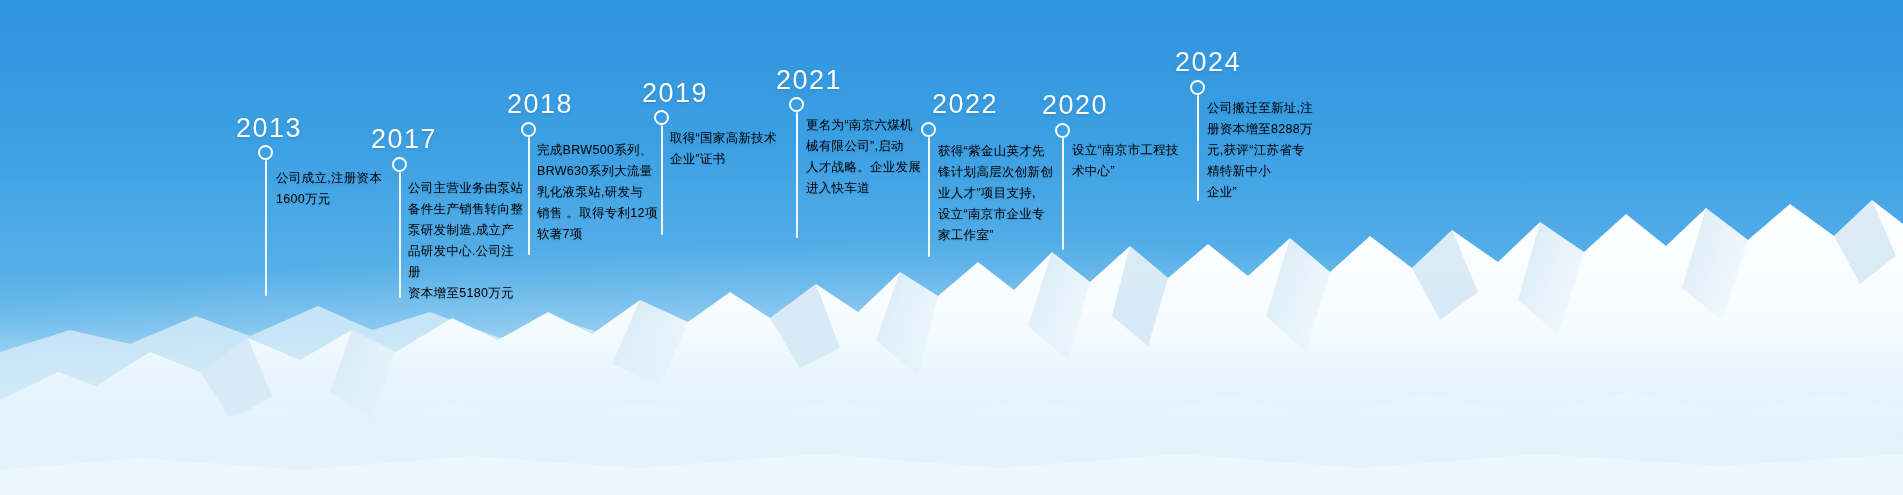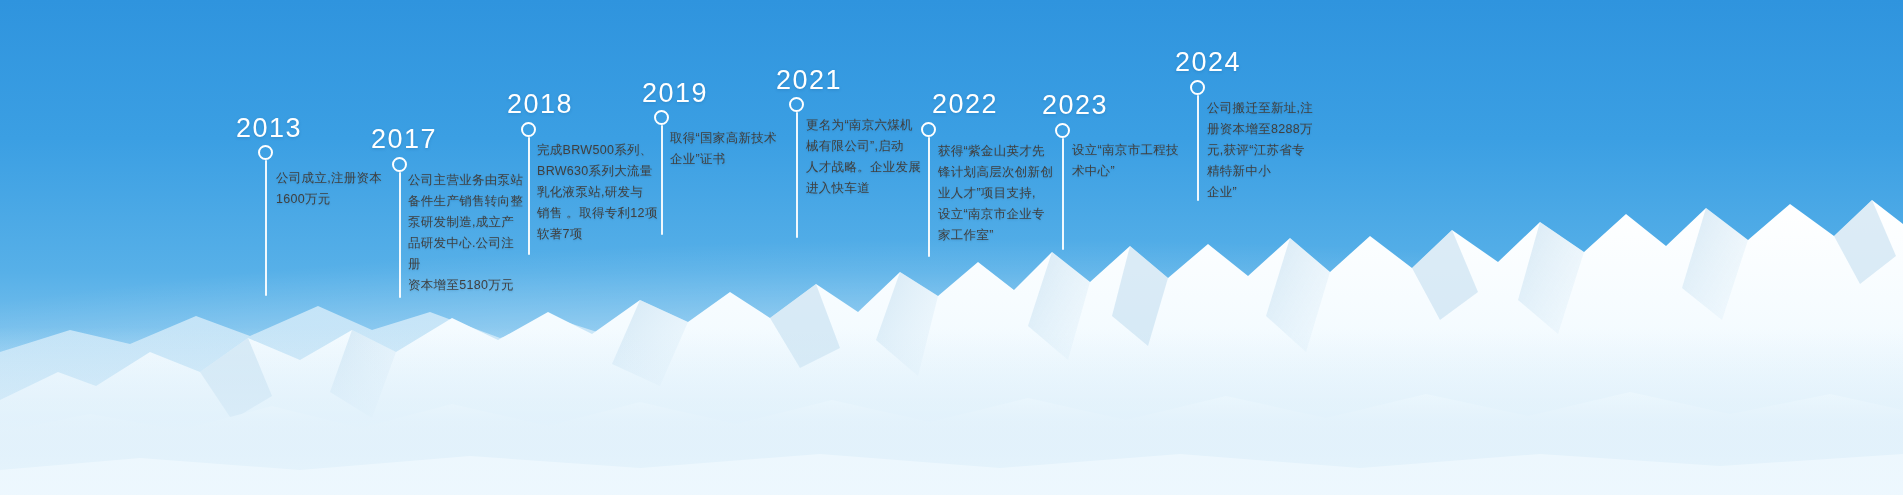--- a/index.html
+++ b/index.html
@@ -46,21 +46,21 @@
     box-sizing:border-box;
     background:transparent;
   }
   .stem{
     position:absolute;left:6.5px;top:15px;
     width:2px;background:rgba(255,255,255,.92);
     border-radius:1px;
   }
   .desc{
     position:absolute;
-    color:#404040;
+    color:#000000;
     font-size:12.5px;
     line-height:21px;
     letter-spacing:.3px;
     text-shadow:0 1px 2px rgba(20,80,130,.22);
     white-space:pre-wrap;
   }
 </style>
 </head>
 <body>
 
@@ -140,21 +140,21 @@
       <div class="desc" style="left:276px;top:168px;width:150px;">公司成立,注册资本
 1600万元</div>
     </div>
 
     <div class="node">
       <div class="year" style="left:371px;top:124px;">2017</div>
       <div class="pin" style="left:392px;top:157px;">
         <div class="circle"></div>
         <div class="stem" style="height:126px;"></div>
       </div>
-      <div class="desc" style="left:408px;top:170px;width:118px;">公司主营业务由泵站
+      <div class="desc" style="left:408px;top:178px;width:118px;">公司主营业务由泵站
 备件生产销售转向整
 泵研发制造,成立产
 品研发中心.公司注册
 资本增至5180万元</div>
     </div>
 
     <div class="node">
       <div class="year" style="left:507px;top:89px;">2018</div>
       <div class="pin" style="left:521px;top:122px;">
         <div class="circle"></div>
@@ -196,21 +196,21 @@
         <div class="stem" style="height:120px;"></div>
       </div>
       <div class="desc" style="left:938px;top:141px;width:130px;">获得“紫金山英才先
 锋计划高层次创新创
 业人才”项目支持,
 设立“南京市企业专
 家工作室”</div>
     </div>
 
     <div class="node">
-      <div class="year" style="left:1042px;top:90px;">2023</div>
+      <div class="year" style="left:1042px;top:90px;">2020</div>
       <div class="pin" style="left:1055px;top:123px;">
         <div class="circle"></div>
         <div class="stem" style="height:112px;"></div>
       </div>
       <div class="desc" style="left:1072px;top:140px;width:120px;">设立“南京市工程技
 术中心”</div>
     </div>
 
     <div class="node">
       <div class="year" style="left:1175px;top:47px;">2024</div>

